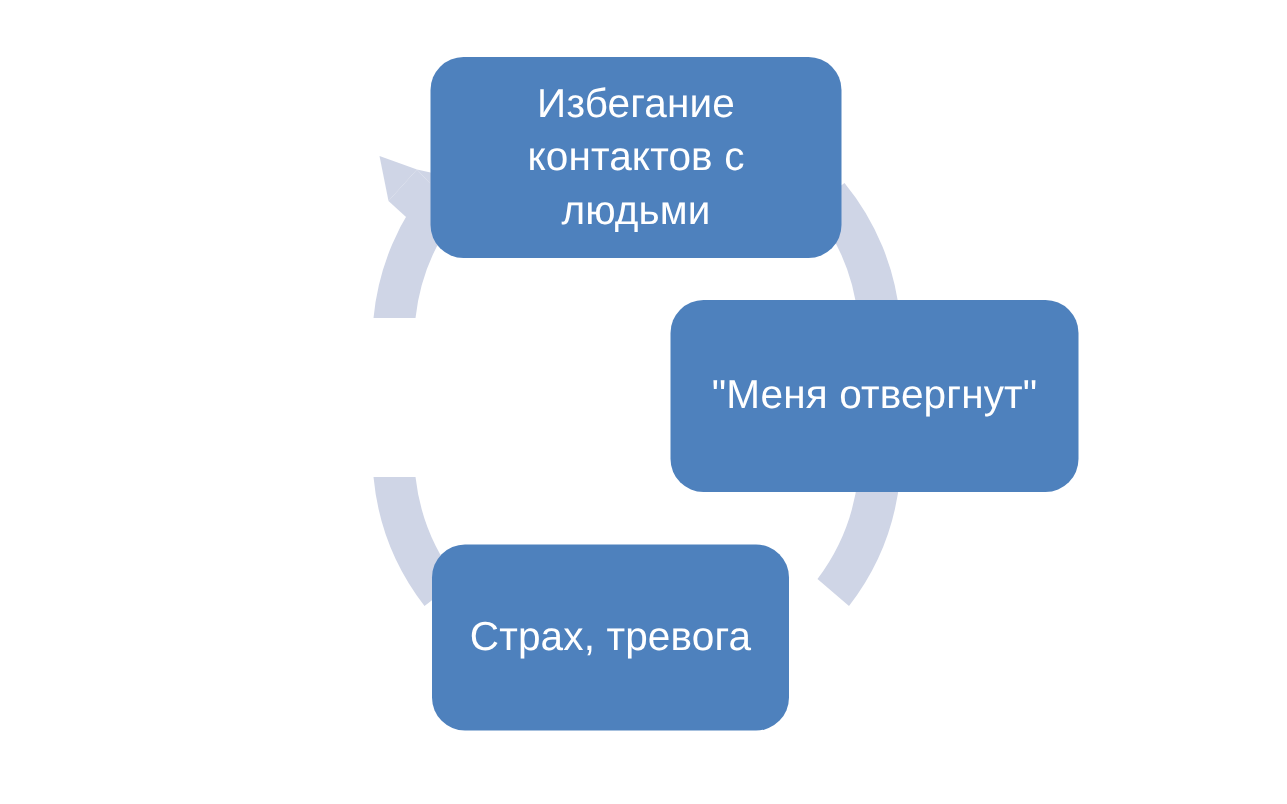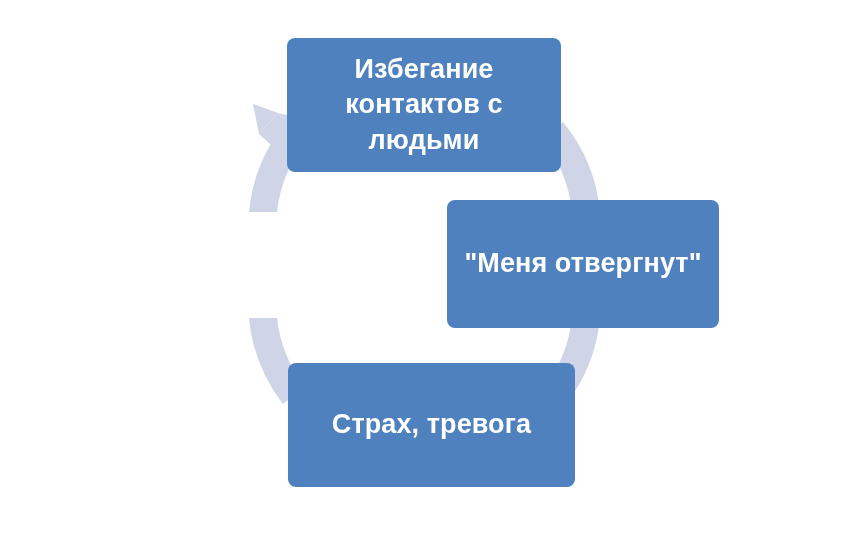--- a/index.html
+++ b/index.html
@@ -30,29 +30,29 @@
     top: 0;
     width: 858px;
     height: 536px;
     pointer-events: none;
   }
 
   .node-box {
     position: absolute;
     box-sizing: border-box;
     background: #4E81BD;
-    border-radius: 8px;
+    border-radius: 22px;
     display: flex;
     align-items: center;
     justify-content: center;
     text-align: center;
     color: #ffffff;
     font-size: 27px;
     line-height: 1.30;
-    font-weight: 700;
+    font-weight: 400;
     letter-spacing: 0.1px;
     padding: 4px 14px;
     z-index: 5;
   }
 
   .node-label {
     display: block;
     width: 100%;
     white-space: pre-line;
   }
@@ -67,21 +67,21 @@
   #node-right {
     left: 447px;
     top: 200px;
     width: 272px;
     height: 128px;
   }
 
   #node-bottom {
     left: 288px;
     top: 363px;
-    width: 287px;
+    width: 238px;
     height: 124px;
   }
 
   #node-left {
     left: 127px;
     top: 200px;
     width: 273px;
     height: 128px;
   }
 </style>

